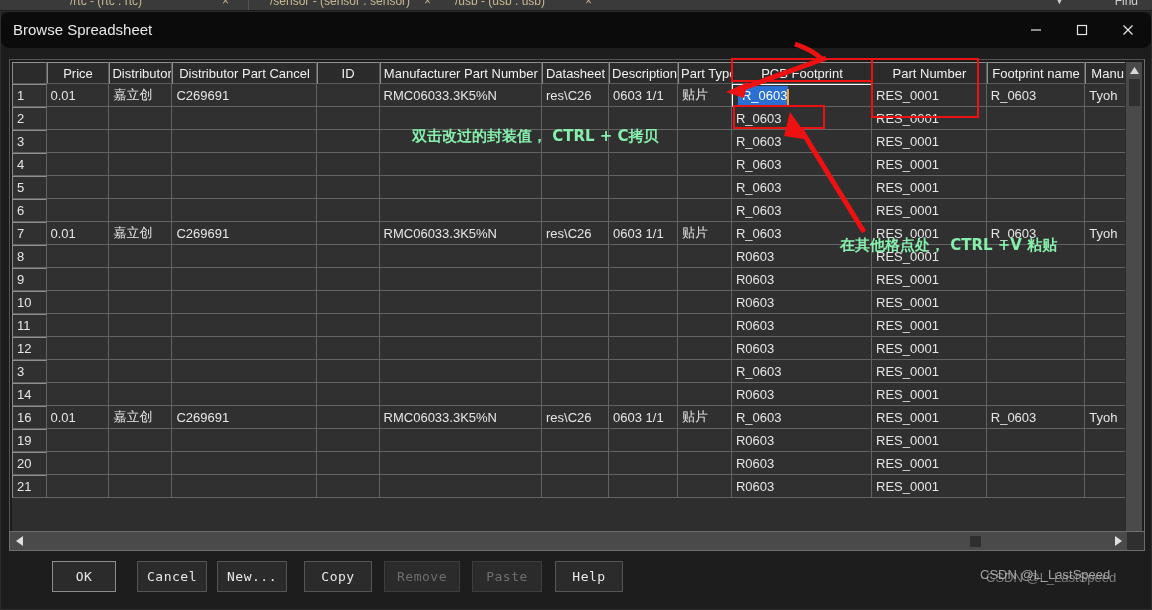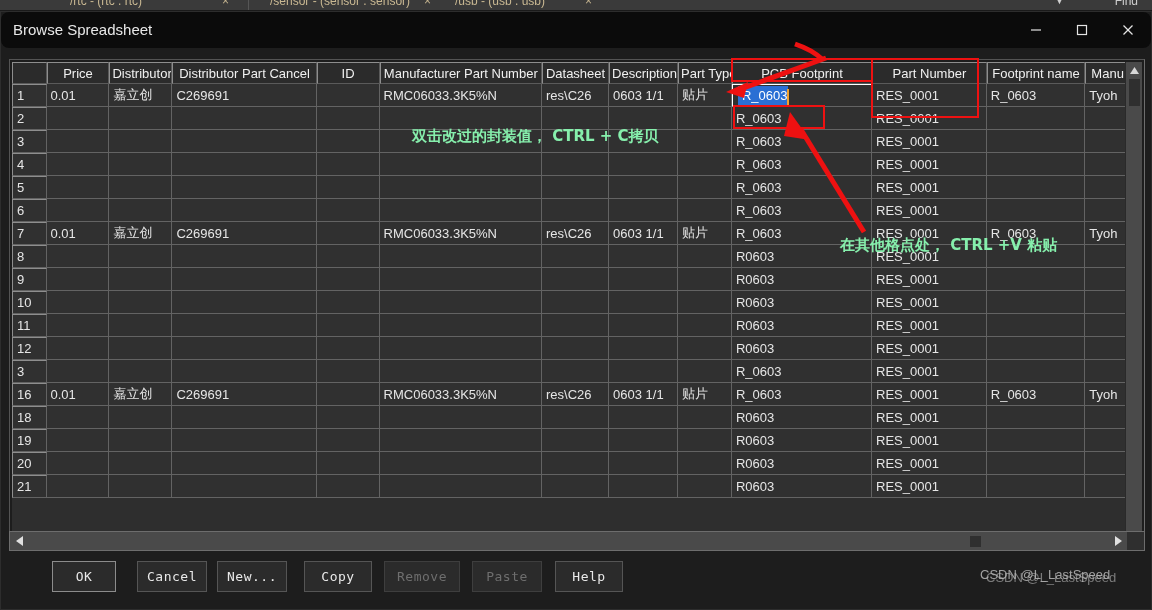--- a/index.html
+++ b/index.html
@@ -515,48 +515,48 @@
                 <td></td>
                 <td></td>
                 <td></td>
                 <td></td>
                 <td>R_0603</td>
                 <td>RES_0001</td>
                 <td></td>
                 <td></td>
               </tr>
               <tr>
+                <td class="rownum">14</td>
+                <td></td>
+                <td></td>
+                <td></td>
+                <td></td>
+                <td></td>
+                <td></td>
+                <td></td>
+                <td></td>
+                <td>R0603</td>
+                <td>RES_0001</td>
+                <td></td>
+                <td></td>
+              </tr>
+              <tr>
                 <td class="rownum">16</td>
                 <td>0.01</td>
                 <td class="cjk">嘉立创</td>
                 <td>C269691</td>
                 <td></td>
                 <td>RMC06033.3K5%N</td>
                 <td>res\C26</td>
                 <td>0603 1/1</td>
                 <td class="cjk">贴片</td>
                 <td>R_0603</td>
                 <td>RES_0001</td>
                 <td>R_0603</td>
                 <td>Tyoh</td>
-              </tr>
-              <tr>
-                <td class="rownum">18</td>
-                <td></td>
-                <td></td>
-                <td></td>
-                <td></td>
-                <td></td>
-                <td></td>
-                <td></td>
-                <td></td>
-                <td>R0603</td>
-                <td>RES_0001</td>
-                <td></td>
-                <td></td>
               </tr>
               <tr>
                 <td class="rownum">19</td>
                 <td></td>
                 <td></td>
                 <td></td>
                 <td></td>
                 <td></td>
                 <td></td>
                 <td></td>

